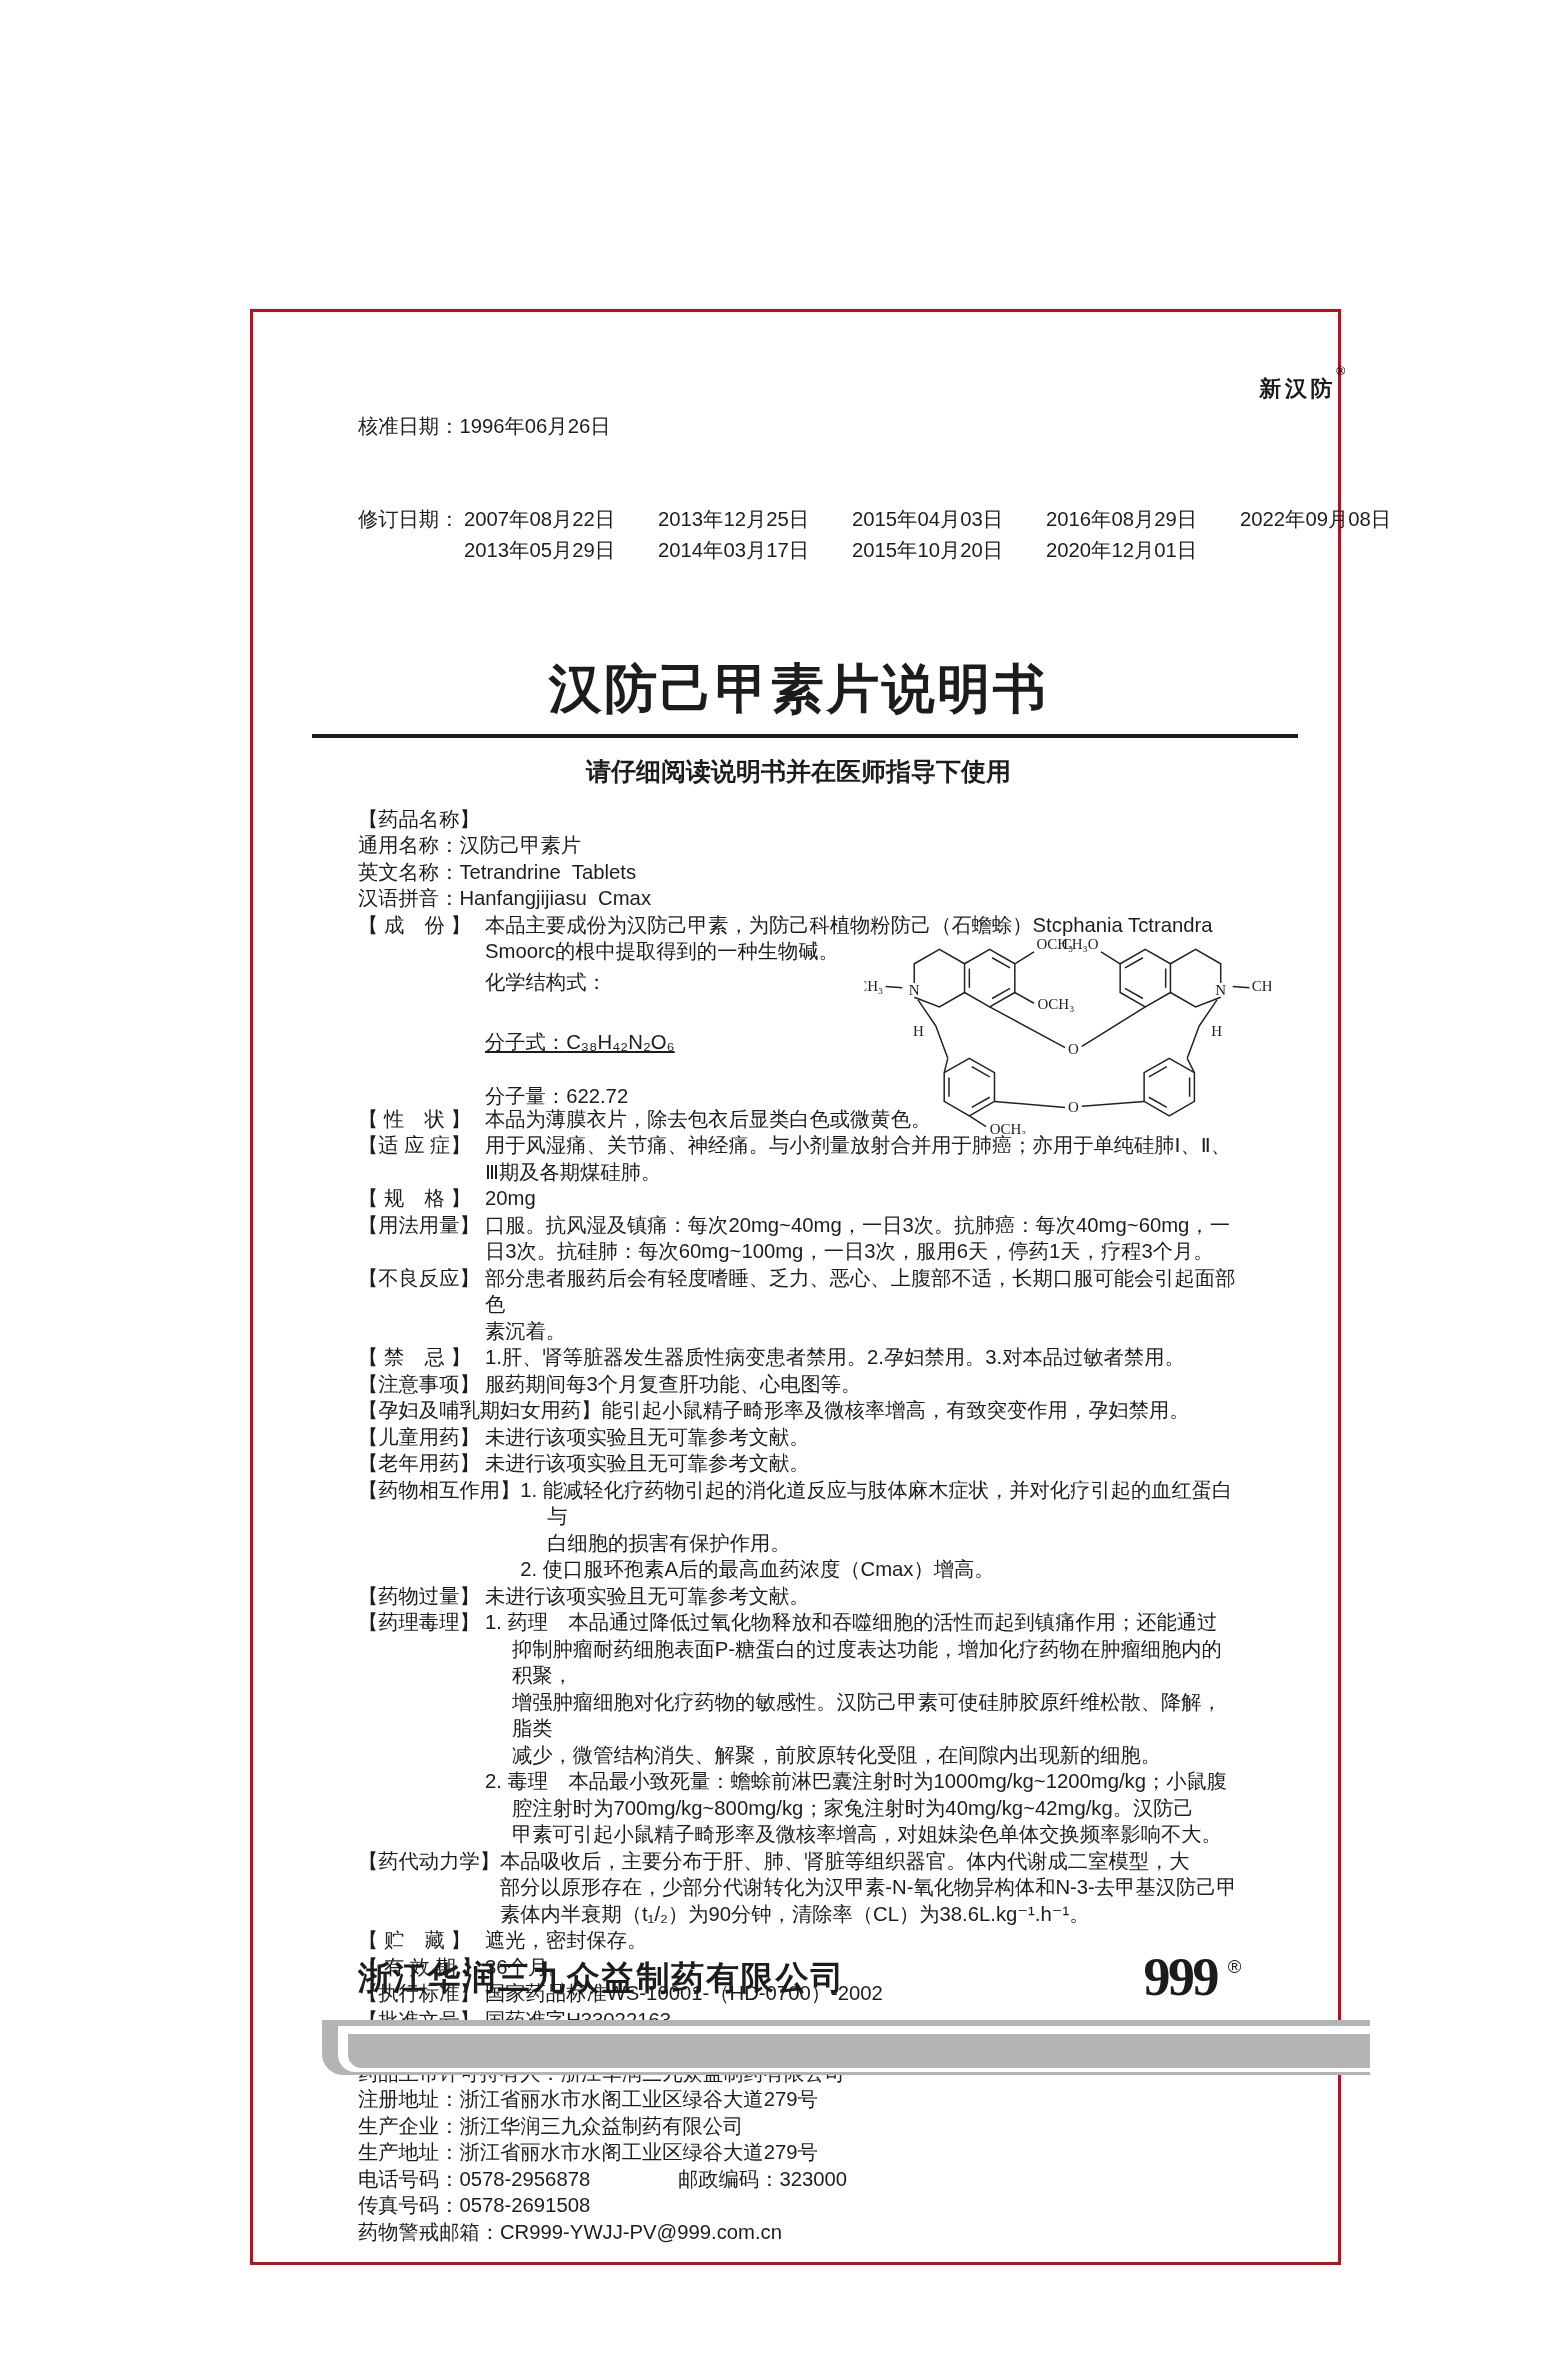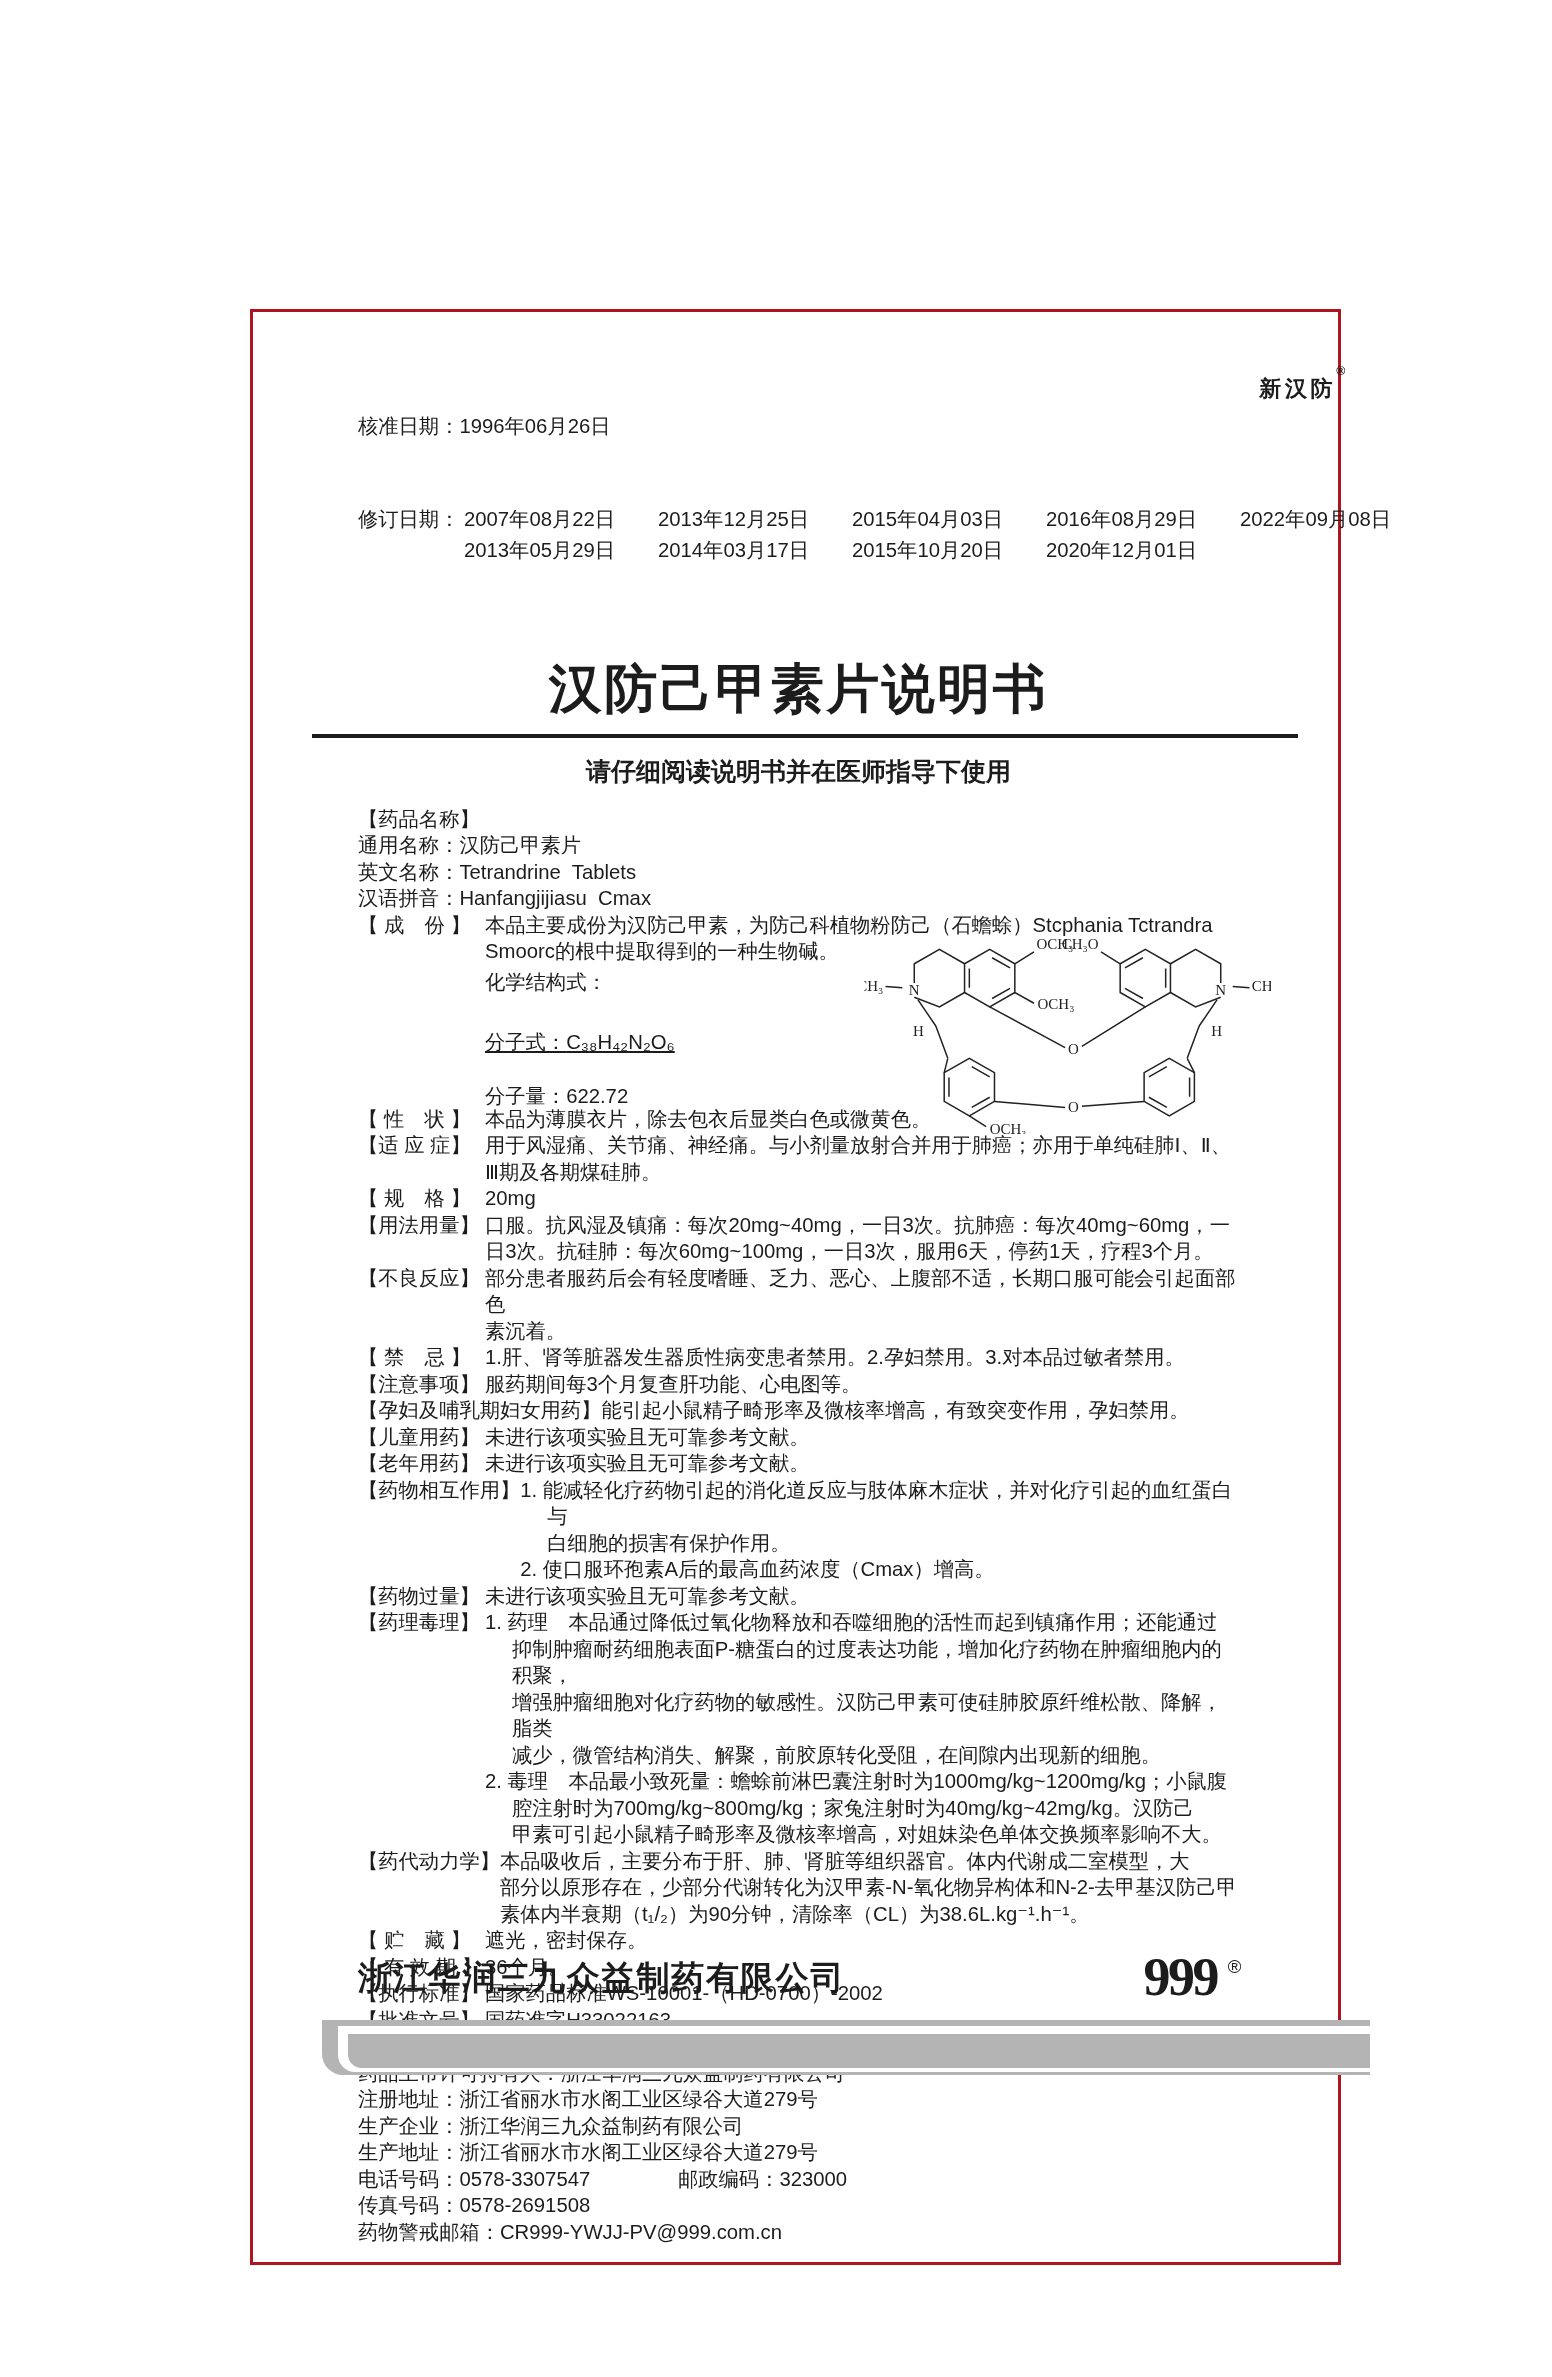--- a/index.html
+++ b/index.html
@@ -272,21 +272,21 @@
 减少，微管结构消失、解聚，前胶原转化受阻，在间隙内出现新的细胞。</p>
             <p class="num">2. 毒理　本品最小致死量：蟾蜍前淋巴囊注射时为1000mg/kg~1200mg/kg；小鼠腹
 腔注射时为700mg/kg~800mg/kg；家兔注射时为40mg/kg~42mg/kg。汉防己
 甲素可引起小鼠精子畸形率及微核率增高，对姐妹染色单体交换频率影响不大。</p>
           </div>
         </div>
         <div class="sec">
           <span class="slab">【药代动力学】</span>
           <div class="sbody">
             <p>本品吸收后，主要分布于肝、肺、肾脏等组织器官。体内代谢成二室模型，大
-部分以原形存在，少部分代谢转化为汉甲素-N-氧化物异构体和N-2-去甲基汉防己甲
+部分以原形存在，少部分代谢转化为汉甲素-N-氧化物异构体和N-3-去甲基汉防己甲
 素体内半衰期（t₁/₂）为90分钟，清除率（CL）为38.6L.kg⁻¹.h⁻¹。</p>
           </div>
         </div>
         <div class="sec">
           <span class="slab">【 贮　藏 】</span>
           <div class="sbody">
             <p>遮光，密封保存。</p>
           </div>
         </div>
         <div class="sec">
@@ -325,21 +325,21 @@
           <div class="sbody">
             <p>生产企业：浙江华润三九众益制药有限公司</p>
           </div>
         </div>
         <div class="sec">
           <div class="sbody">
             <p>生产地址：浙江省丽水市水阁工业区绿谷大道279号</p>
           </div>
         </div>
         <div class="sec">
-          <div class="sbody"><span class="colspan">电话号码：0578-3307547</span><span class="colspan">邮政编码：323000</span></div>
+          <div class="sbody"><span class="colspan">电话号码：0578-2956878</span><span class="colspan">邮政编码：323000</span></div>
         </div>
         <div class="sec">
           <div class="sbody">
             <p>传真号码：0578-2691508</p>
           </div>
         </div>
         <div class="sec">
           <div class="sbody">
             <p>药物警戒邮箱：CR999-YWJJ-PV@999.com.cn</p>
           </div>

